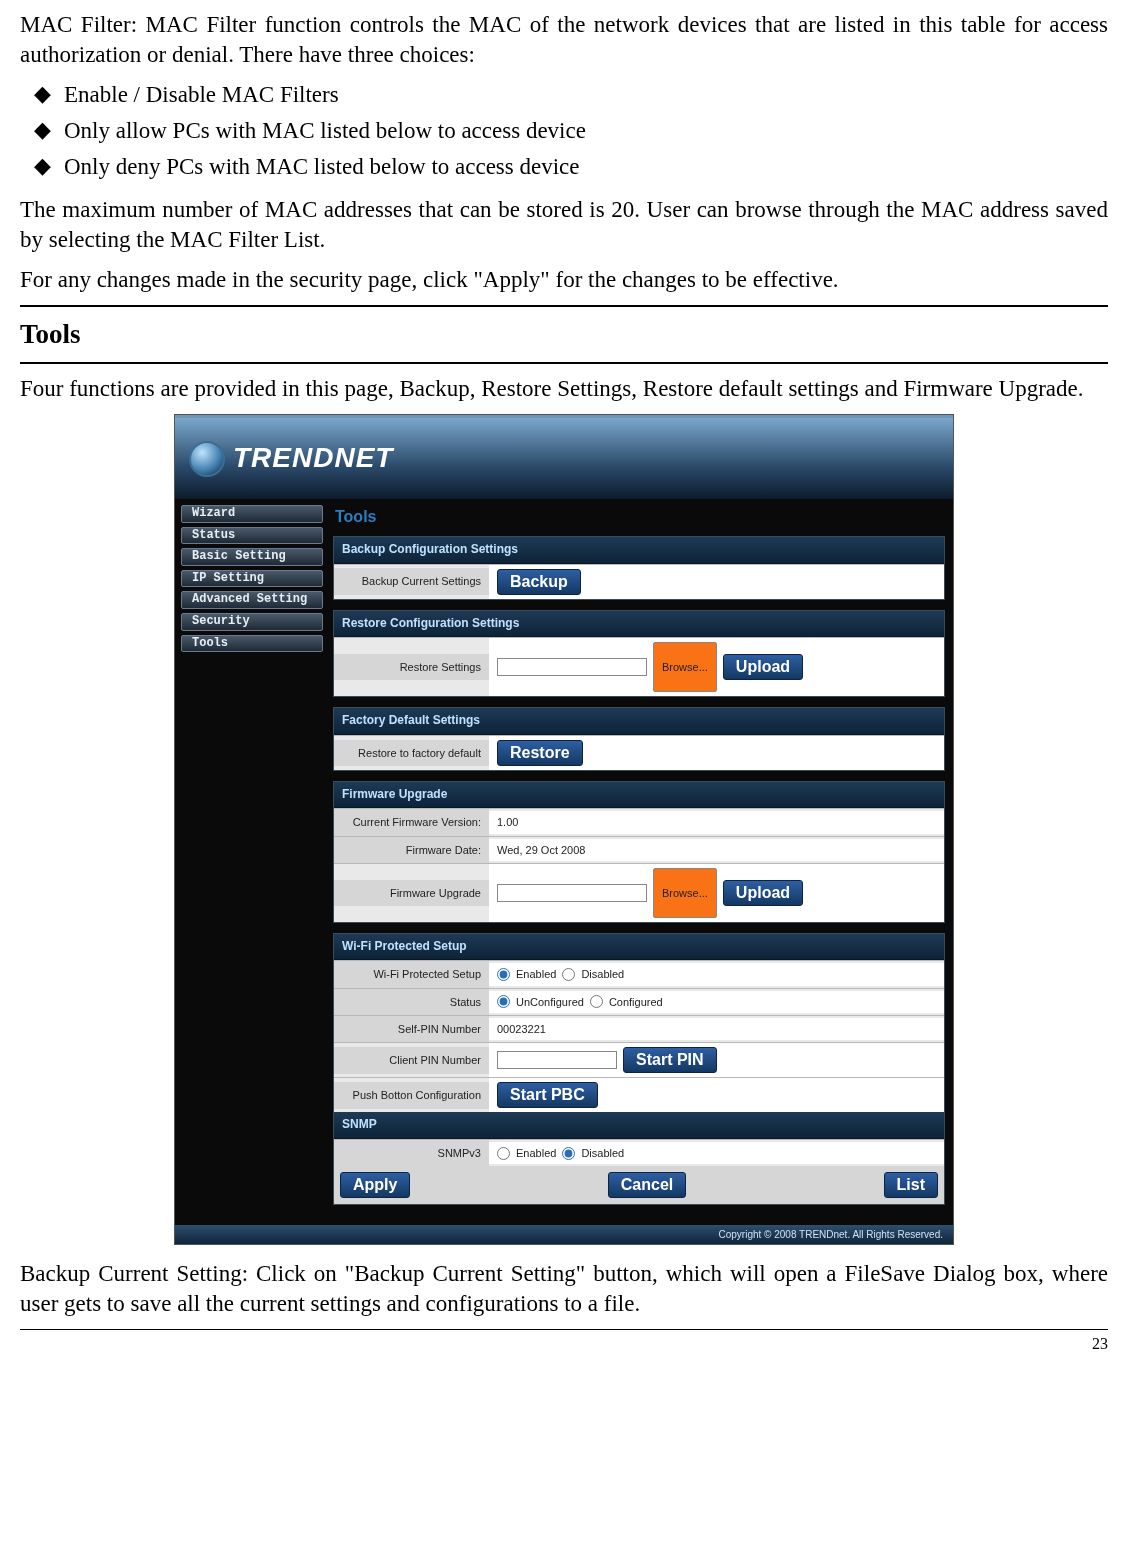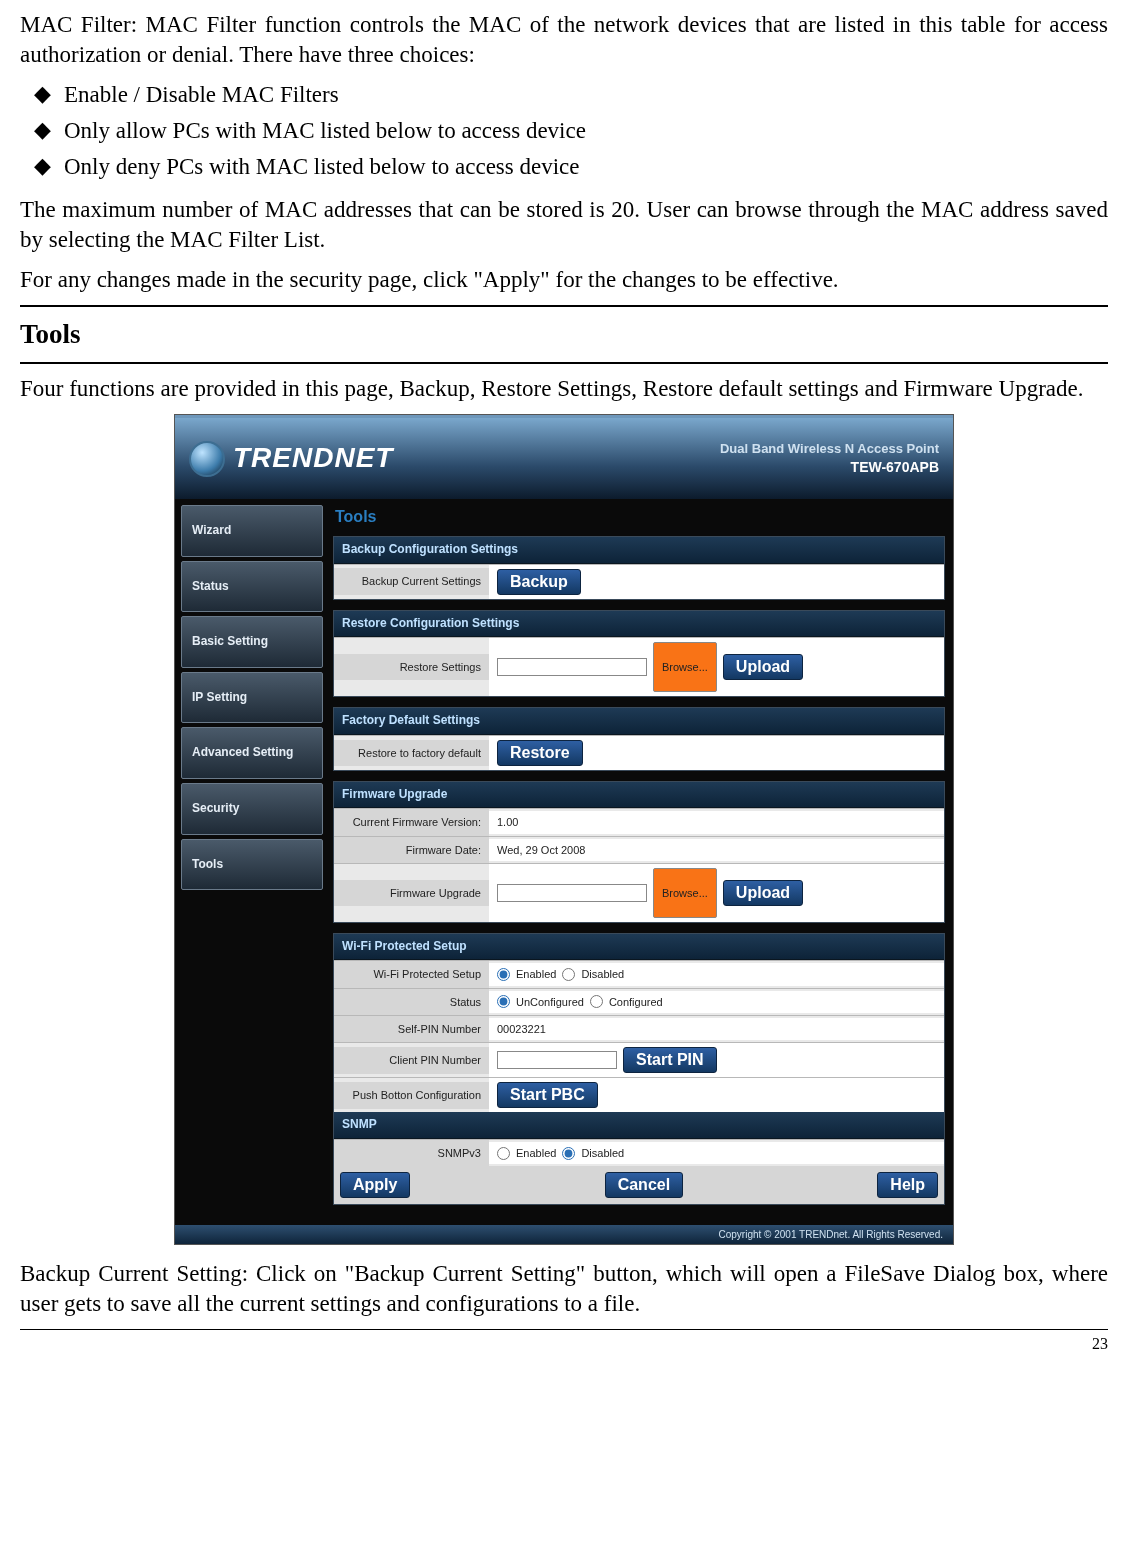--- a/index.html
+++ b/index.html
@@ -44,22 +44,23 @@
     border: 2px solid #3d6e92;
   }
   .brand-text { color: #fff; font-weight: bold; font-size: 28px; font-style: italic; letter-spacing: 1px; }
   .header-sub { text-align: right; color: #cfe1f0; font-size: 13px; font-weight: bold; }
   .header-sub .model { font-size: 14px; color: #fff; }
   .shot-body { display: flex; background: #0a0a0a; }
   .sidebar { width: 154px; padding: 6px; }
   .side-item {
     background: linear-gradient(#4a5a6a, #1e2a36);
     color: #e6eef6; font-size: 12px; font-weight: bold;
-    padding: 17px 10px; margin-bottom: 4px; border: 1px solid #6a7a8a; border-radius: 2px;
+    padding: 0 10px; margin-bottom: 4px; border: 1px solid #6a7a8a; border-radius: 2px;
     cursor: pointer;
+    font-family: Liberation Mono, monospace;
   }
   .main { flex: 1; padding: 4px 8px 10px 4px; color: #fff; }
   .tools-title { color:#2a7ec1; font-weight:bold; font-size:16px; margin:4px 2px 8px 2px;}
   .card { border: 1px solid #3a4a5a; margin-bottom: 10px; background: #e9e9e9; }
   .card-head {
     background: linear-gradient(#1e3a55, #0d2338);
     color: #bfe1ff; font-weight: bold; font-size: 12px;
     padding: 5px 8px; border-bottom: 1px solid #0a1620;
   }
   .row { display: flex; align-items: center; border-top: 1px solid #b8b8b8; }
@@ -117,24 +118,20 @@
 <div class="hr"></div>
 
 <p class="para">Four functions are provided in this page, Backup, Restore Settings, Restore default settings and Firmware Upgrade.</p>
 
 <div class="shot-wrap">
   <div class="shot">
     <div class="shot-header">
       <div class="brand">
         <div class="brand-logo"></div>
         <div class="brand-text">TRENDNET</div>
-      </div>
-      <div class="header-sub">
-        <div>Dual Band Wireless N Access Point</div>
-        <div class="model">TEW-670APB</div>
       </div>
     </div>
     <div class="shot-body">
       <div class="sidebar">
         <div class="side-item">Wizard</div>
         <div class="side-item">Status</div>
         <div class="side-item">Basic Setting</div>
         <div class="side-item">IP Setting</div>
         <div class="side-item">Advanced Setting</div>
         <div class="side-item">Security</div>
@@ -238,26 +235,26 @@
             <div class="field">
               <input type="radio" class="radio" name="snmp" style="">
               <span>Enabled</span>
               <input type="radio" class="radio" name="snmp" checked="" style="">
               <span>Disabled</span>
             </div>
           </div>
           <div class="foot-btns">
             <button class="btn">Apply</button>
             <button class="btn">Cancel</button>
-            <button class="btn">Help</button>
+            <button class="btn">List</button>
           </div>
         </div>
       </div>
     </div>
-    <div class="shot-footer">Copyright © 2001 TRENDnet. All Rights Reserved.</div>
+    <div class="shot-footer">Copyright © 2008 TRENDnet. All Rights Reserved.</div>
   </div>
 </div>
 
 <p class="para">
   <span class="b">Backup Current Setting: </span>
   <span>Click on "</span><span class="b">Backup Current Setting</span><span>" button, which will open a FileSave Dialog box, where user gets to save all the current settings and configurations to a file.</span>
 </p>
 
 <div class="page-num">23</div>
 

